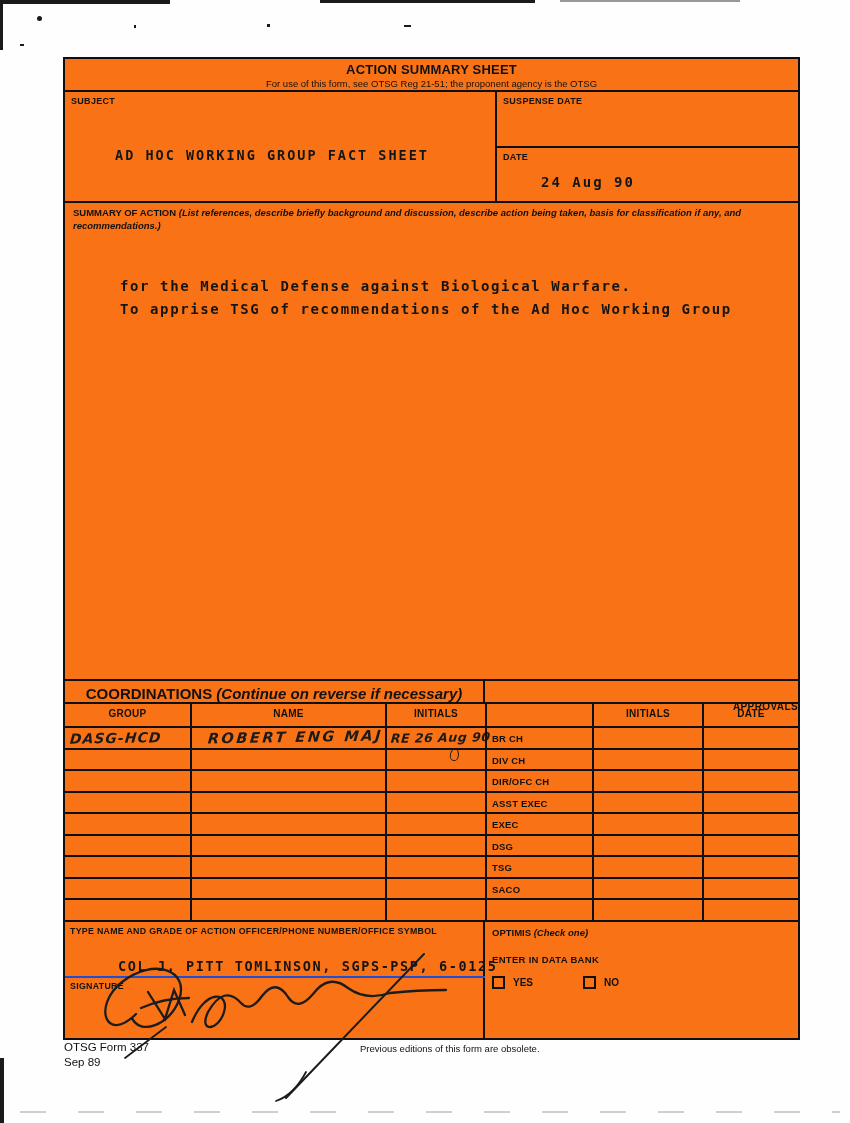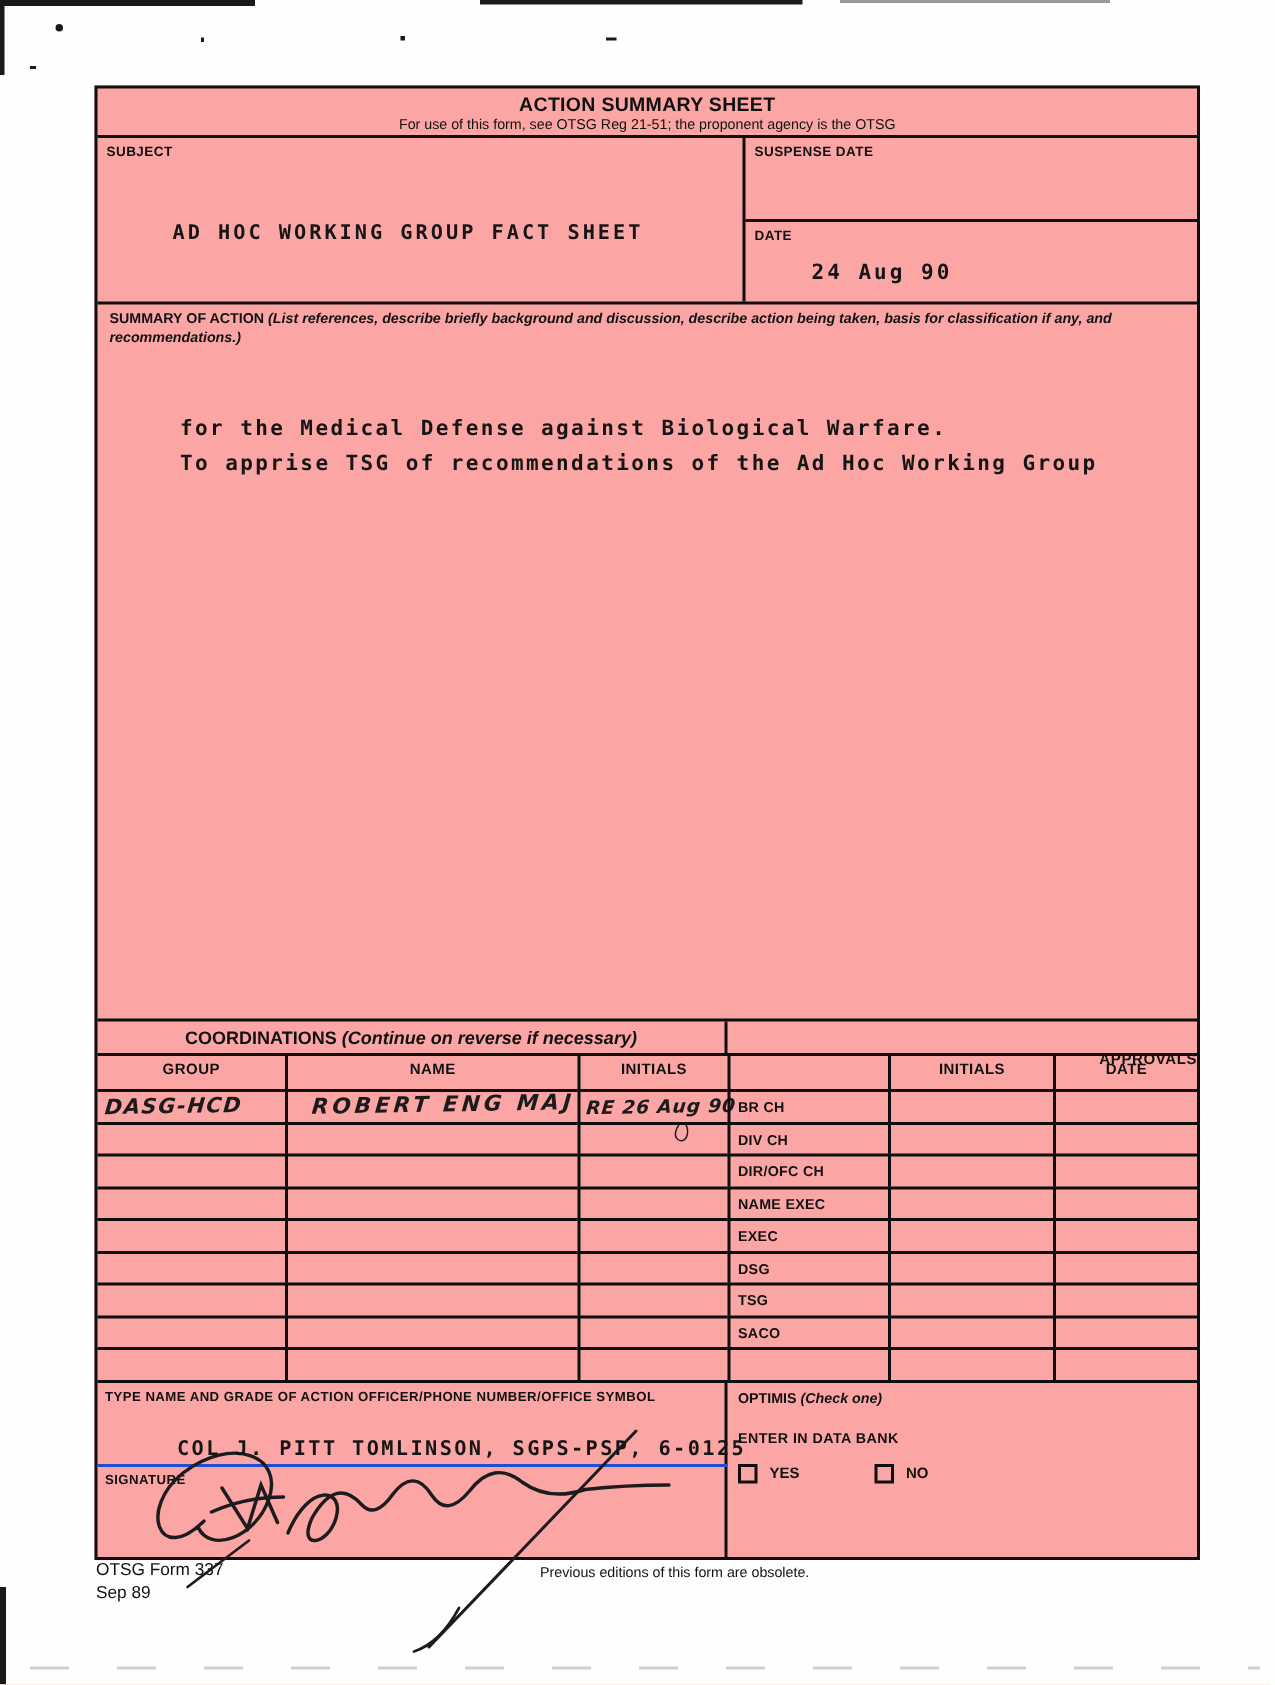--- a/index.html
+++ b/index.html
@@ -16,21 +16,21 @@
   .art { position:absolute; background:#1a1a1a; }
   .art.gray { background:#999; }
   .dashline {
     position:absolute; left:20px; right:10px; top:1111px; height:2px;
     background: repeating-linear-gradient(90deg,#c4c4c4 0 26px, transparent 26px 58px);
     opacity:.8;
   }
   
   .form {
     position:absolute; left:63px; top:57px; width:737px; height:983px;
-    border:2px solid #0f0f0f; background:#fca5a5;
+    border:2px solid #0f0f0f; background:#f97316;
   }
   .hdr { height:33px; border-bottom:2px solid #0f0f0f; text-align:center; padding-top:3px; }
   .hdr .t { font-size:13px; font-weight:bold; letter-spacing:.2px; }
   .hdr .s { font-size:9.5px; margin-top:1px; }
 
   .row2 { height:111px; border-bottom:2px solid #0f0f0f; display:flex; }
   .subject { width:432px; border-right:2px solid #0f0f0f; position:relative; padding:4px 6px; }
   .rcol { flex:1; display:flex; flex-direction:column; }
   .suspense { height:56px; border-bottom:2px solid #0f0f0f; padding:4px 6px; }
   .datebox { flex:1; padding:4px 6px; position:relative; }
@@ -44,21 +44,21 @@
   .dateval { position:absolute; left:44px; top:26px; font-size:14px; letter-spacing:2px; }
 
   .summary { height:478px; border-bottom:2px solid #0f0f0f; position:relative; padding:4px 8px; }
   .sumlbl { font-size:9.5px; line-height:12.5px; max-width:720px; }
   .sumlbl .b { font-weight:bold; }
   .sumlbl .i { font-style:italic; font-weight:bold; }
   .sumbody { position:absolute; left:55px; top:72px; font-size:14px; line-height:23px; letter-spacing:1.6px; white-space:nowrap; }
 
   
   .ttitle { height:23px; border-bottom:2px solid #0f0f0f; display:flex; }
-  .ttitle .lt { width:420px; border-right:2px solid #0f0f0f; text-align:center; padding-top:4px; font-size:12px; }
+  .ttitle .lt { width:420px; border-right:2px solid #0f0f0f; text-align:center; padding-top:4px; font-size:15px; }
   .ttitle .rt { flex:1; text-align:right; padding-top:20px; font-size:10px; font-weight:bold; letter-spacing:.4px; }
   .ttitle .b { font-weight:bold; }
   .ttitle .i { font-style:italic; font-weight:bold; }
 
   .grid {
     display:grid; width:733px; height:216px;
     grid-template-columns:125px 195px 100px 107px 110px 96px;
     grid-template-rows:22px repeat(9, 1fr);
   }
   .c { border-top:2px solid #0f0f0f; position:relative; overflow:visible; }
@@ -198,21 +198,21 @@
       <div class="c"></div>
       <div class="c v"></div>
       <div class="c v"></div>
       <div class="c v al">DIR/OFC CH</div>
       <div class="c v"></div>
       <div class="c v"></div>
 
       <div class="c"></div>
       <div class="c v"></div>
       <div class="c v"></div>
-      <div class="c v al">NAME EXEC</div>
+      <div class="c v al">ASST EXEC</div>
       <div class="c v"></div>
       <div class="c v"></div>
 
       <div class="c"></div>
       <div class="c v"></div>
       <div class="c v"></div>
       <div class="c v al">EXEC</div>
       <div class="c v"></div>
       <div class="c v"></div>
 

